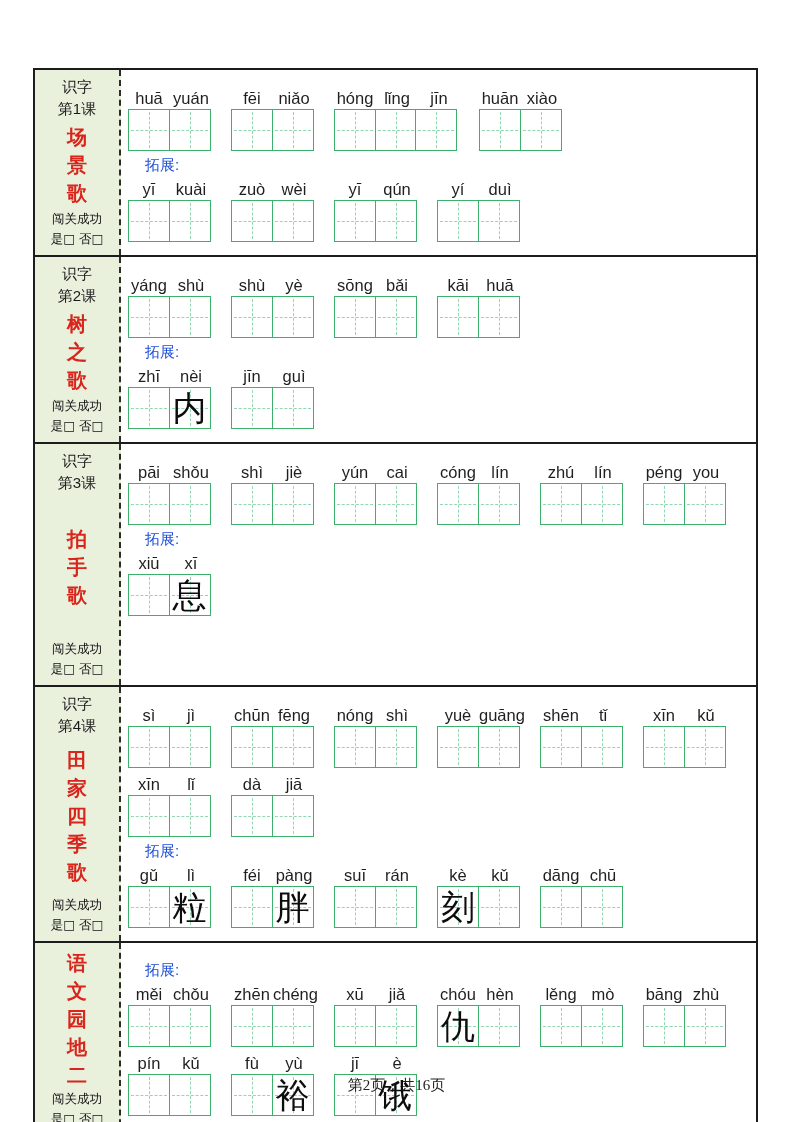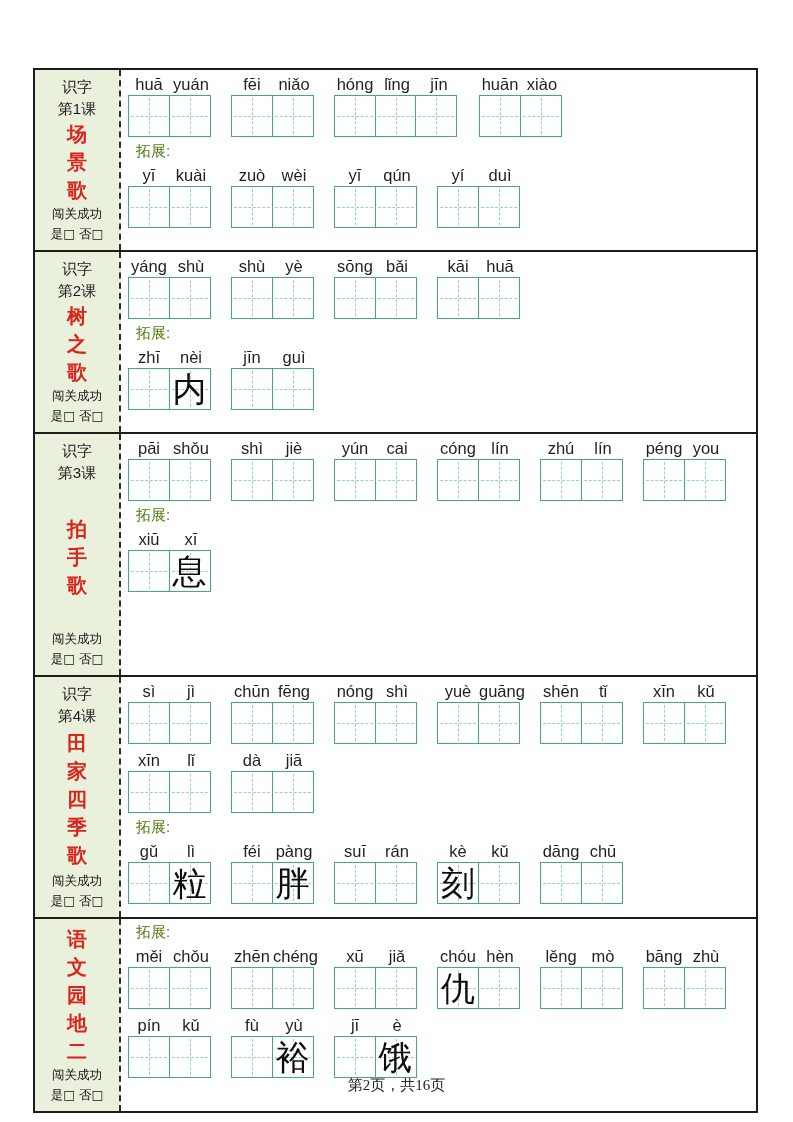--- a/index.html
+++ b/index.html
@@ -27,21 +27,21 @@
   .sb-title { text-align:center; font-size:15px; color:#1a1a1a; line-height:22px; }
   .sb-name {
     flex:1; display:flex; flex-direction:column; justify-content:center;
     text-align:center; color:#d9251c; font-weight:bold; font-size:20px;
     line-height:28px; font-family:"DejaVu Serif", serif;
   }
   .sb-pass {
     text-align:center; font-size:12.5px; line-height:20px; color:#111;
     font-family:"DejaVu Serif", serif;
   }
-  .content { flex:1; padding:3px 6px 8px 7px; box-sizing:border-box; }
+  .content { flex:1; padding:17px 6px 8px 7px; box-sizing:border-box; }
   .word-row { display:flex; gap:19px; margin-bottom:5px; align-items:flex-end; flex-wrap:nowrap; }
   .pinyin { display:flex; height:21px; align-items:flex-end; margin-bottom:1px; }
   .syl { width:42px; text-align:center; font-size:16.5px; color:#1f1f1f; white-space:nowrap; }
   .cells { display:flex; }
   .cell {
     width:42px; height:42px; border:1.5px solid #3db06b; box-sizing:border-box;
     position:relative; background:#fff;
   }
   .cell + .cell { margin-left:-1.5px; }
   .cell::before {
@@ -51,21 +51,21 @@
   .cell::after {
     content:""; position:absolute; top:2px; bottom:2px; left:50%;
     border-left:1px dashed #93d6b2;
   }
   .hanzi {
     position:absolute; left:0; top:0; right:0; bottom:0; z-index:2;
     display:flex; align-items:center; justify-content:center;
     font-size:34px; line-height:1; color:#0d0d0d;
     font-family:"DejaVu Serif", serif;
   }
-  .expand-label { font-size:15px; color:#4d7c0f; margin:1px 8px 3px; }
+  .expand-label { font-size:15px; color:#1d4ed8; margin:1px 17px 3px; }
   .footer {
     position:absolute; left:0; right:0; top:1076px; text-align:center;
     font-size:15px; color:#222; font-family:"Liberation Serif", serif;
   }
 </style>
 </head>
 <body>
 
 <div class="sheet" id="sheet">
     <section class="lesson">

